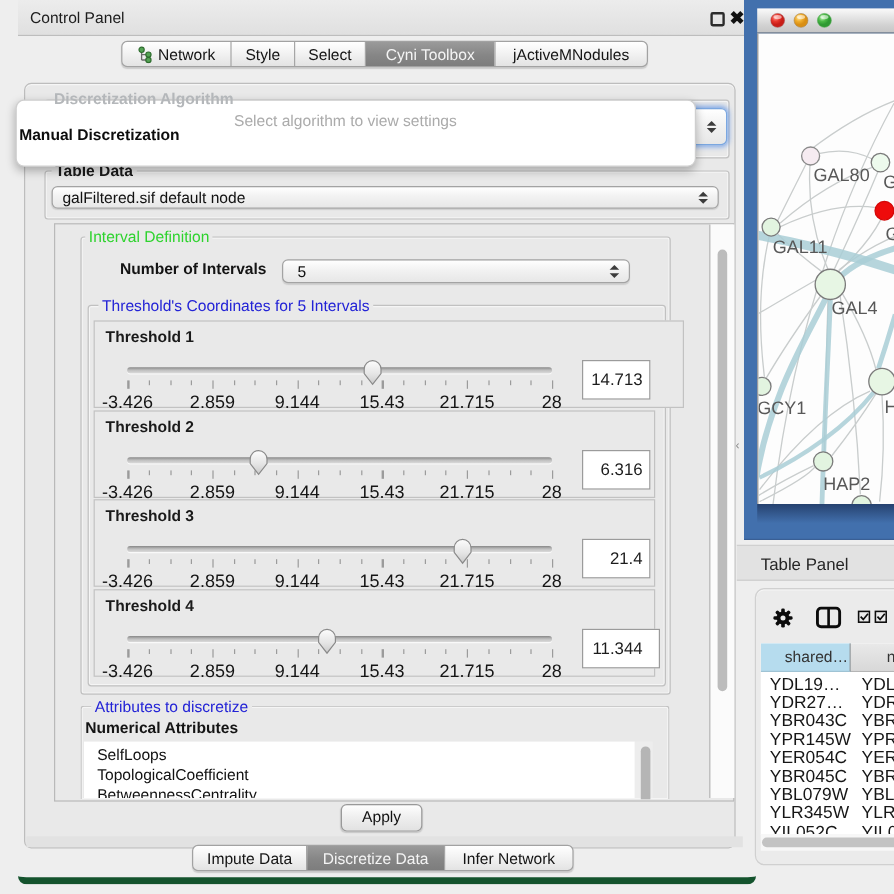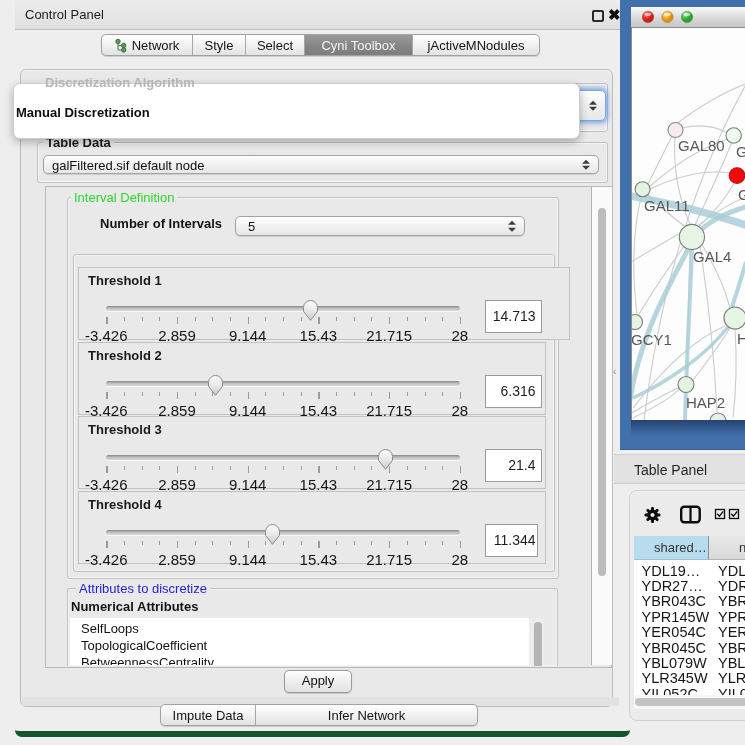--- a/index.html
+++ b/index.html
@@ -75,20 +75,21 @@
   <div class="abs etched" style="left:52px;top:197px;width:490px;height:380px;"></div>
   <div class="glabel" style="left:56px;top:191px;color:#2ed32e;">Interval Definition</div>
 
   <div class="abs" style="left:85px;top:216px;font-size:13px;font-weight:bold;color:#141414;">Number of Intervals</div>
   <div class="abs combo" style="left:220px;top:216px;width:288px;height:18px;">
     <span class="ctext" style="left:12px;">5</span>
       <span class="spin"></span>
   </div>
 
   <div class="abs etched" style="left:58px;top:254px;width:480px;height:316px;"></div>
+  <div class="glabel" style="left:67px;top:248px;color:#2323d6;">Threshold's Coordinates for 5 Intervals</div>
 
   <div id="thresholds">
       <div class="tbox" style="left:63px;top:267px;width:466px;height:71px;padding-left:24px;">
         <div class="thr-name">Threshold 1</div>
         <div class="track" style="left:27.3px;top:38px;width:353.5px;"></div>
         <div class="tick" style="left:27.3px;top:48.5px;height:7px;width:1.3px;"></div>
         <div class="tick" style="left:45.0px;top:48.5px;height:4px;"></div>
         <div class="tick" style="left:62.7px;top:48.5px;height:4px;"></div>
         <div class="tick" style="left:80.3px;top:48.5px;height:4px;"></div>
         <div class="tick" style="left:98.0px;top:48.5px;height:7px;width:1.3px;"></div>
@@ -243,42 +244,44 @@
         <svg class="abs" style="left:184.89999999999998px;top:31px;" width="17" height="23">
           <defs>
             <linearGradient id="th3" x1="0" y1="0" x2="0" y2="1">
               <stop offset="0" stop-color="#fdfdfd"></stop>
               <stop offset=".6" stop-color="#e3e3e3"></stop>
               <stop offset="1" stop-color="#c9c9c9"></stop>
             </linearGradient>
           </defs>
           <path d="M1.5,8.5 a7,7 0 0 1 14,0 v3.8 L8.5,21.3 L1.5,12.3 Z" fill="url(#th3)" stroke="#8a8a8a"></path>
         </svg>
-        <div class="vbox" style="left:406px;top:32px;width:49.5px;height:31px;line-height:31px;padding-right:1px;">11.344</div>
+        <div class="vbox" style="left:406px;top:32px;width:49.5px;height:31px;line-height:31px;padding-right:13px;">11.344</div>
       </div>
     </div>
 
   <div class="abs etched" style="left:52px;top:588px;width:489px;height:77px;border-bottom:none;border-radius:3px 3px 0 0;"></div>
   <div class="glabel" style="left:61px;top:582px;color:#2323d6;">Attributes to discretize</div>
   <div class="abs" style="left:56px;top:599px;font-size:13px;font-weight:bold;color:#141414;">Numerical Attributes</div>
   <div class="abs" style="left:55px;top:618px;width:459px;height:47px;background:#fff;overflow:hidden;">
     <div style="font-size:13px;color:#111;padding:2px 0 0 11px;line-height:17px;">SelfLoops<br>TopologicalCoefficient<br>BetweennessCentrality</div>
   </div>
   <div class="abs" style="left:514px;top:618px;width:15px;height:47px;background:#ededed;"></div>
   <div class="abs" style="left:519px;top:622px;width:8px;height:44px;background:#b5b5b5;border-radius:4px 4px 0 0;"></div>
 
   <div class="abs" style="left:269px;top:670px;width:66px;height:21px;border:1px solid #999;border-radius:5px;background:linear-gradient(#fefefe,#eee 50%,#e2e2e2);box-shadow:0 1px 1px rgba(0,0,0,.15);font-size:13px;color:#111;text-align:center;line-height:20px;">Apply</div>
 
     <div class="seg" style="left:145px;top:704px;width:316px;height:20px;">
     <div class="s" style="width:94px;">Impute Data</div>
+    <div class="s sel" style="width:114px;">Discretize Data</div>
     <div class="s" style="flex:1;">Infer Network</div>
   </div>
 </div>
 
 <div class="abs" style="left:13px;top:83px;width:565px;height:54px;background:#ffffff;border:1px solid #cfcfcf;border-radius:7px;box-shadow:0 3px 8px rgba(0,0,0,.28);z-index:30;">
+  <div class="abs" style="left:181px;top:9px;font-size:13px;color:#ababab;">Select algorithm to view settings</div>
   <div class="abs" style="left:2px;top:21px;font-size:13px;font-weight:bold;color:#0d0d0d;">Manual Discretization</div>
 </div>
 
 <div class="abs" style="left:613px;top:366px;font-size:10px;color:#8a8a8a;">‹</div>
 
 <div class="abs" style="left:620px;top:0;width:125px;height:450px;background:#4270ad;border-bottom:1px solid #3a5f94;box-sizing:border-box;">
 
   <div class="abs" style="left:11px;top:7px;width:114px;height:20px;background:linear-gradient(#fafafa,#d2d2d2 70%,#c6c6c6);border-bottom:1px solid #8c8c8c;">
     <svg width="70" height="20" style="position:absolute;left:10.5px;top:0;">
       <defs>

